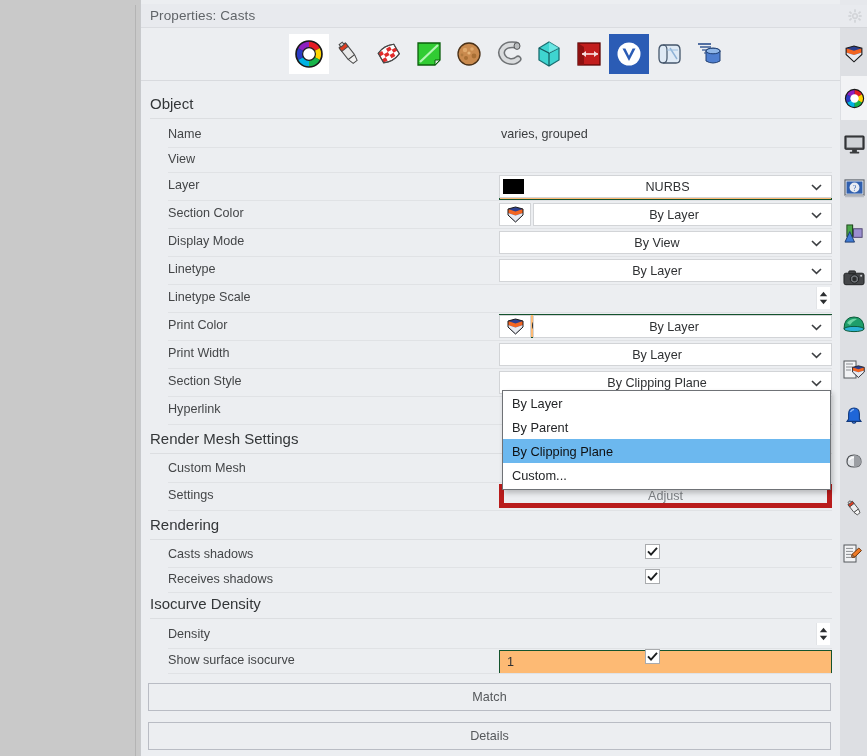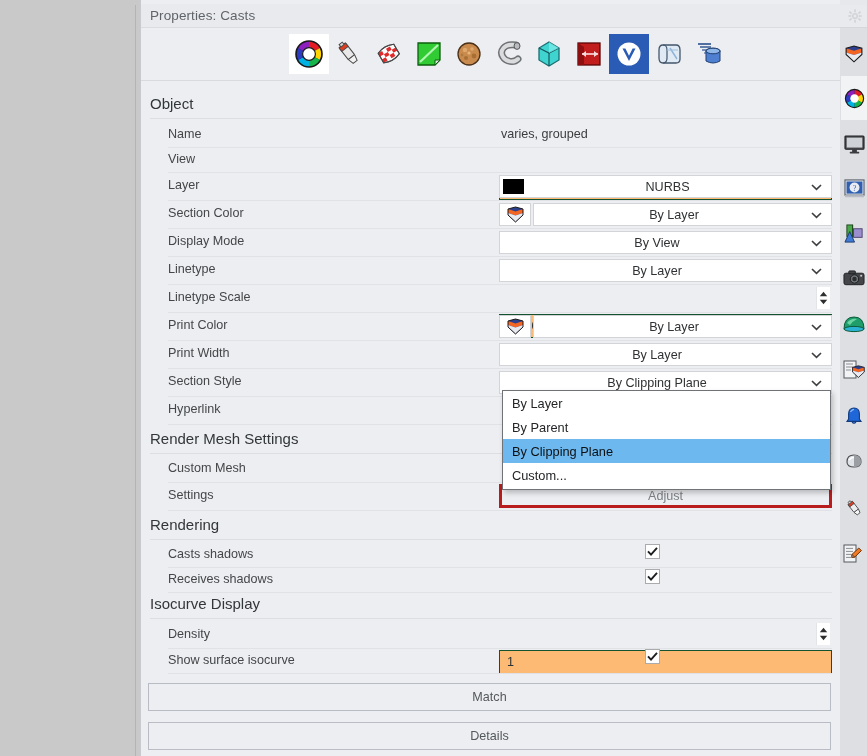--- a/index.html
+++ b/index.html
@@ -124,21 +124,21 @@
   }
 
   
   .bigbtn {
     position: absolute; left: 148px; width: 683px; height: 28px;
     background: #eceef1; border: 1px solid #b9bcc4;
     display: flex; align-items: center; justify-content: center;
     font-size: 12.6px; color: #55585b;
   }
   .adjust-btn {
-    position: absolute; background: #eceef1; border: 3px solid #b91c1c;
+    position: absolute; background: #eceef1; border: 5px solid #b91c1c;
     display: flex; align-items: center; justify-content: center;
     font-size: 12.6px; color: #7d8084;
   }
 
   
   .dropdown {
     position: absolute; background: #ffffff;
     border: 1px solid #6f7276;
     box-shadow: 2px 3px 5px rgba(0,0,0,.22);
     z-index: 40;
@@ -495,21 +495,21 @@
       <div class="row" style="top:485px; height:25px">
         <div class="row-label" style="top:5px">Receives shadows</div>
       </div>
       <div class="cbox" style="left:504px; top:487px">
         <svg width="11" height="9" viewBox="0 0 11 9">
             <path d="M1 4.4 L4 7.6 L10 0.8" fill="none" stroke="#1c1e20" stroke-width="1.9"></path>
           </svg>
       </div>
       <div class="row-sep" style="top:510px"></div>
 
-      <div class="group-head" style="top:513px">Isocurve Display</div>
+      <div class="group-head" style="top:513px">Isocurve Density</div>
       <div class="group-rule" style="top:536px"></div>
 
       <div class="row" style="top:539px; height:28px">
         <div class="row-label" style="top:6px">Density</div>
       </div>
       <div class="field" style="left:358px; top:540px; width:333px; height:24px">
         <span class="field-text">1</span>
       </div>
       <div class="spin" style="left:675px; top:541px; height:22px">
         <svg width="9" height="6" viewBox="0 0 9 6">

